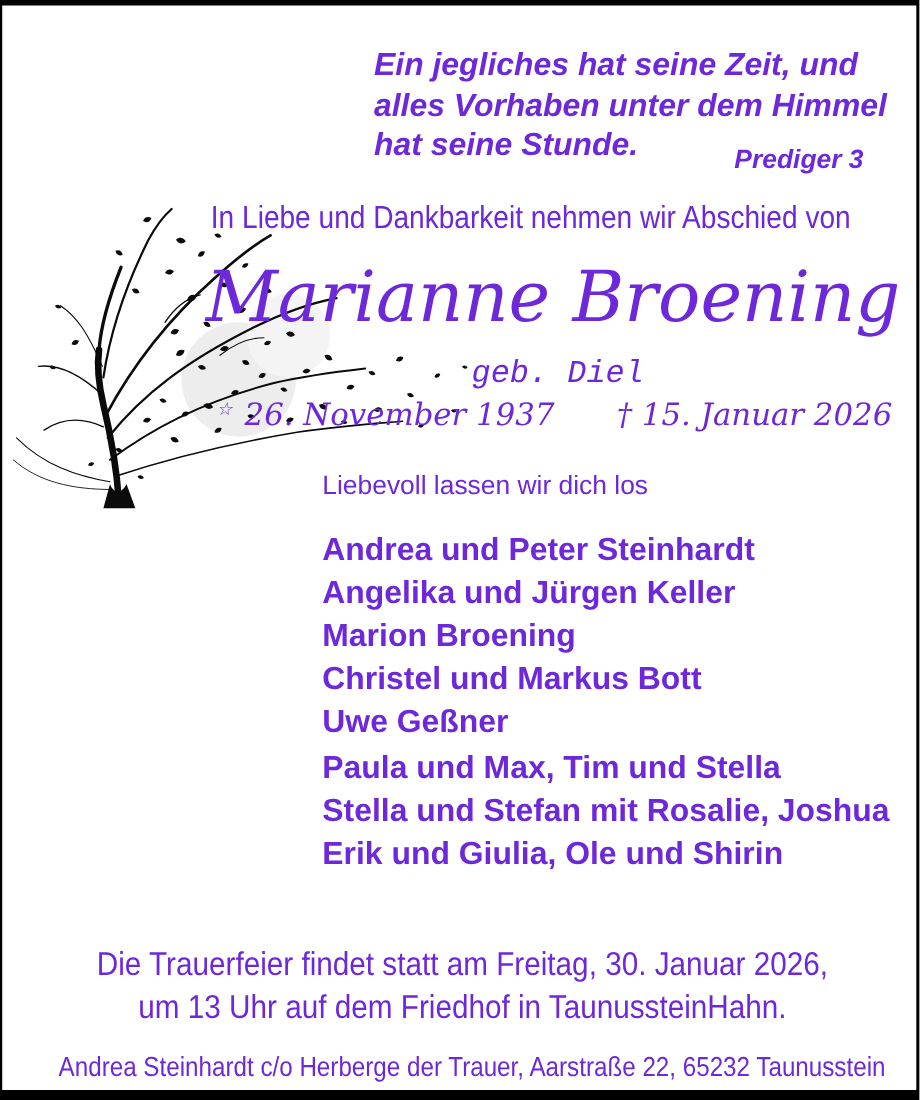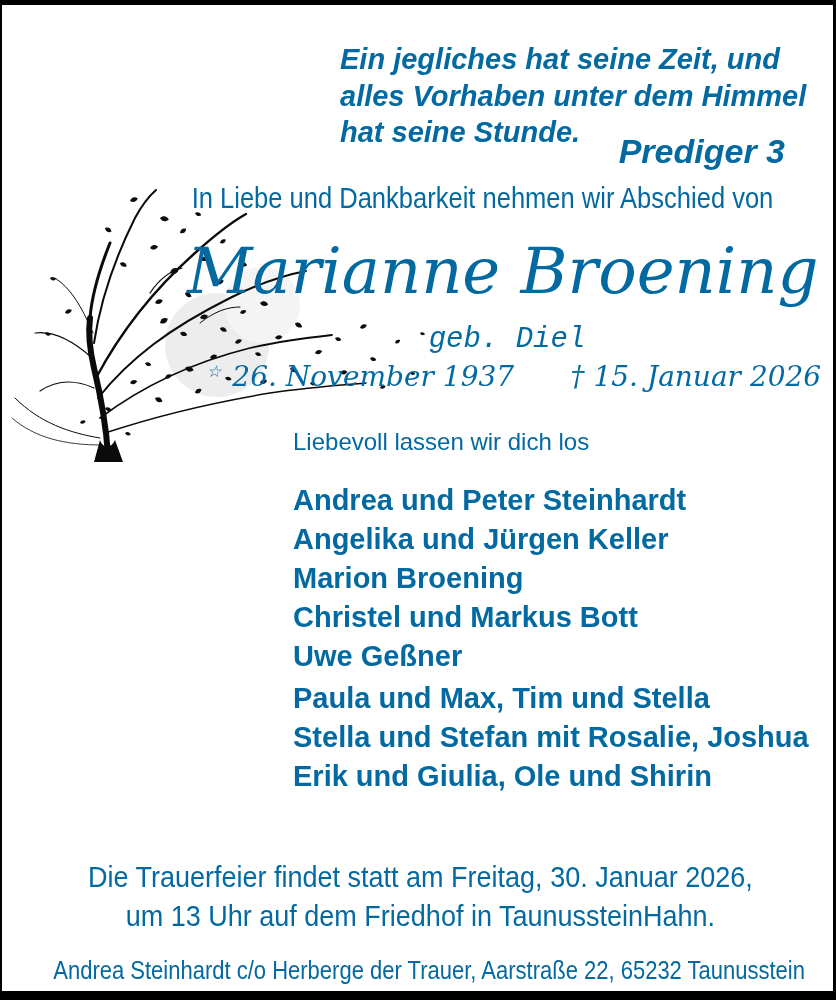--- a/index.html
+++ b/index.html
@@ -4,53 +4,53 @@
 <style>
   html,body{margin:0;padding:0;background:#fff;}
   .page{
     position:relative;
     width:836px;height:1000px;
     box-sizing:border-box;
     background:#fff;
     border-style:solid;border-color:#000;
     border-width:5px 3px 9px 2px;
     overflow:hidden;
-    color:#0369a1;
+    color:#6d28d9;
     font-family:"Liberation Sans",sans-serif;
   }
   .abs{position:absolute;}
 
   .quote{
     left:338px;top:36px;width:480px;
     font-style:italic;font-weight:600;
     font-size:29px;line-height:36.5px;
     font-family:"Liberation Sans",sans-serif;
   }
   .attribution{
     top:127px;right:48px;
-    font-style:italic;font-weight:600;font-size:34px;
+    font-style:italic;font-weight:600;font-size:24px;
   }
   .intro{
     left:150px;top:177px;width:680px;text-align:left;
     font-size:29px;white-space:nowrap;
   }
   .cond{display:inline-block;transform:scaleX(.88);transform-origin:center;}
   .cond90{display:inline-block;transform:scaleX(.9);transform-origin:center;}
 
   .name{
     left:185px;top:234px;width:640px;text-align:left;
     font-family:"DejaVu Serif",serif;font-style:italic;
     font-size:64px;line-height:1;white-space:nowrap;
   }
   .maiden{
     left:185px;top:318px;width:640px;text-align:center;
     font-family:Liberation Mono, monospace;font-style:italic;font-size:29px;
   }
   .dates{
-    left:192px;top:355px;width:640px;text-align:center;
+    left:182px;top:355px;width:640px;text-align:center;
     font-family:"DejaVu Serif",serif;font-style:italic;font-size:28px;
     white-space:nowrap;
   }
   .dates .birth-symbol{font-size:.58em;vertical-align:.55em;letter-spacing:2px;}
   .dates .death{margin-left:1.7em;}
 
   .farewell{left:291px;top:423px;font-size:24px;white-space:nowrap;}
 
   .mourners{left:291px;font-weight:bold;font-size:29px;line-height:39px;white-space:nowrap;}
   .group1{top:476px;}

